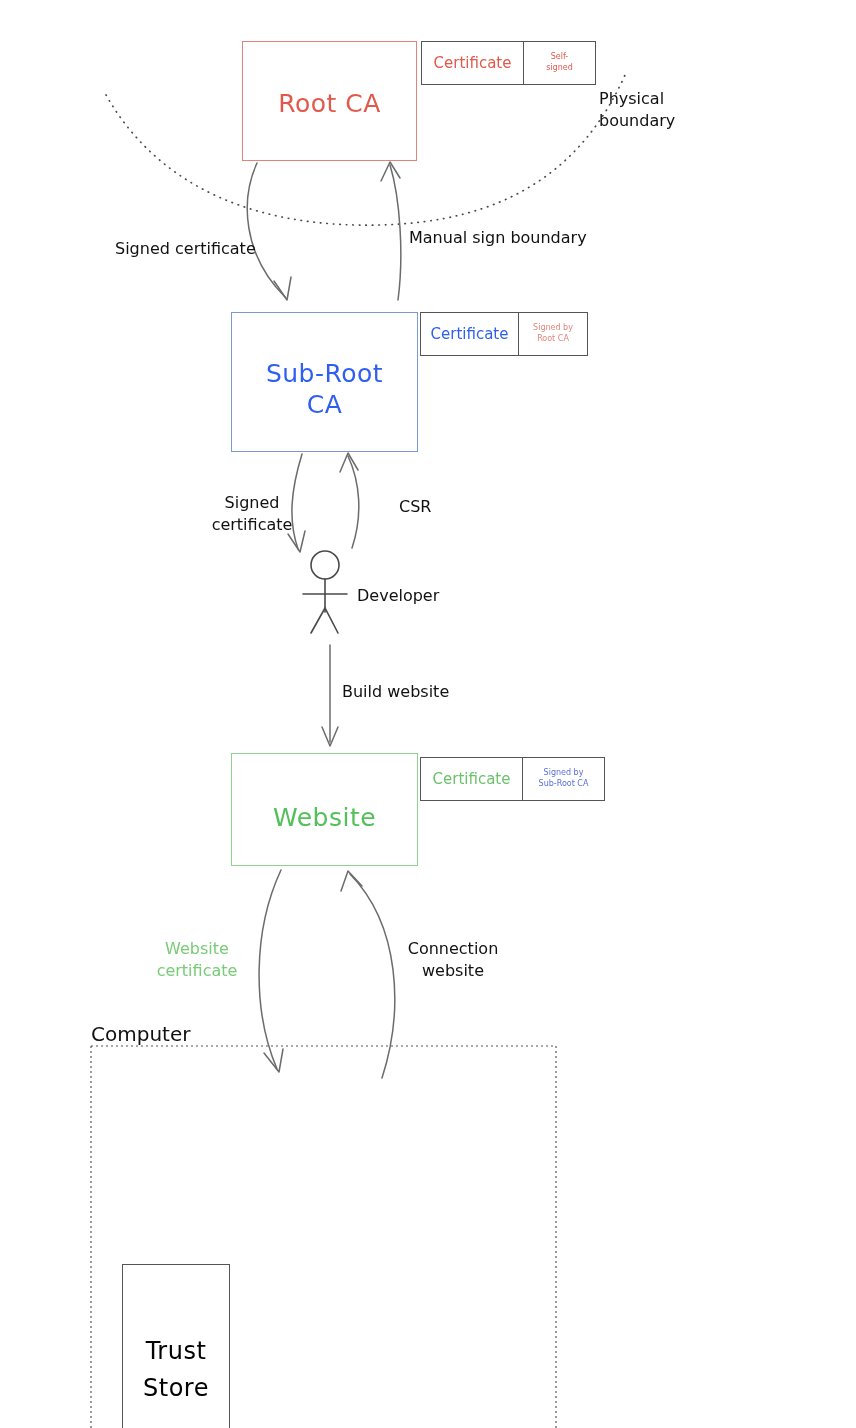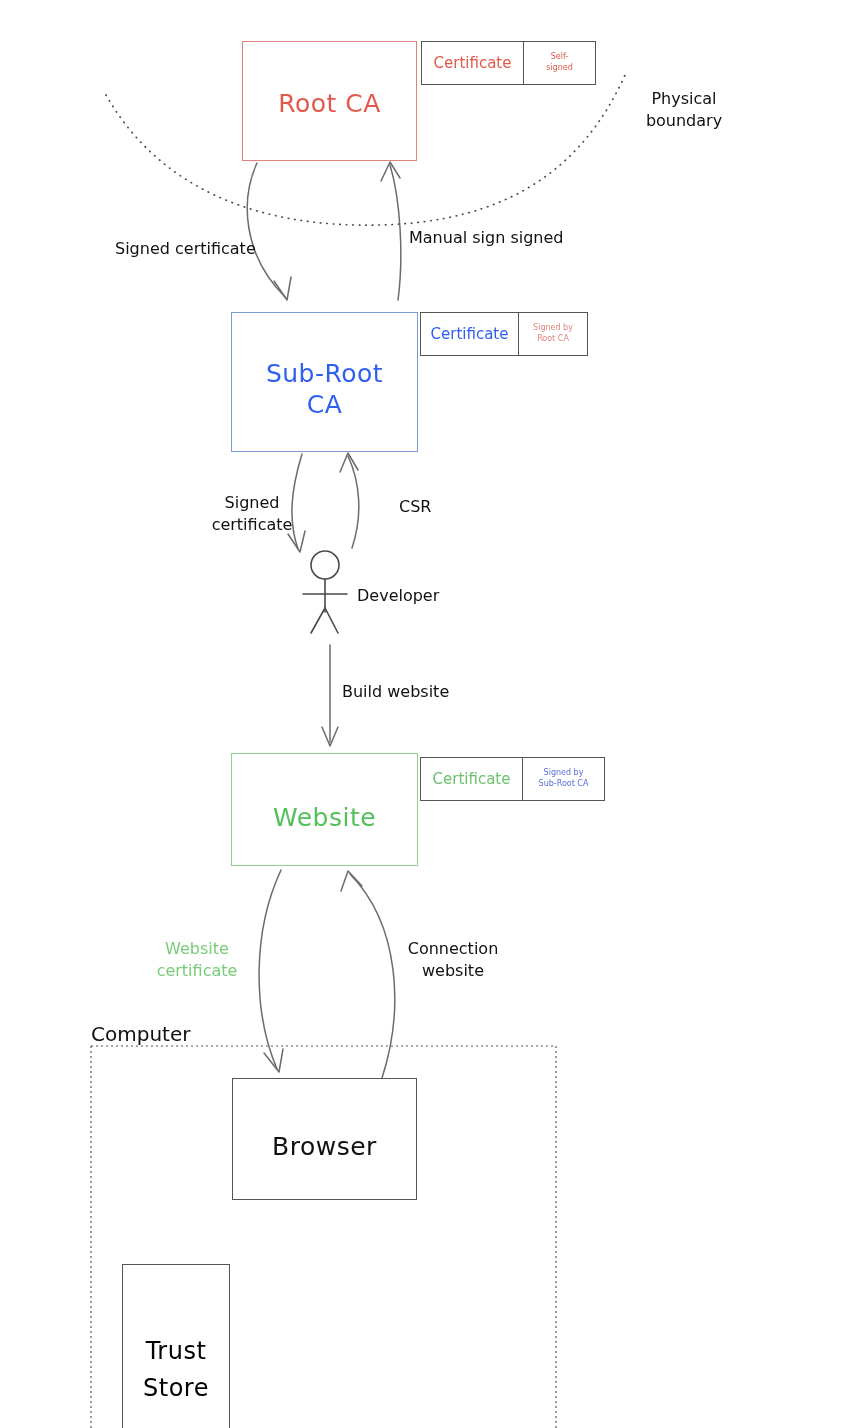--- a/index.html
+++ b/index.html
@@ -58,21 +58,21 @@
   #cert-web{left:420px;top:757px;}
   #cert-web .cell-a{width:103px;}
   #cert-web .cell-b{width:82px;border-left:none;}
   #cert-web .main{color:#6cc26c;}
   #cert-web .sub{color:#5b6fd8;}
 
   
   .ann{position:absolute;font-size:16px;line-height:1.35;color:#111;white-space:pre-line;}
   .ann.green{color:#77cc77;}
 
-  #ann-physical-boundary{left:624px;top:88px;width:120px;text-align:center;}
+  #ann-physical-boundary{left:599px;top:88px;width:120px;text-align:left;}
   #ann-signed-cert-1{left:115px;top:238px;}
   #ann-manual-sign{left:409px;top:227px;}
   #ann-signed-cert-2{left:208px;top:492px;width:88px;text-align:center;}
   #ann-csr{left:399px;top:496px;}
   #ann-developer{left:357px;top:585px;text-align:right;}
   #ann-build-website{left:342px;top:681px;}
   #ann-website-cert{left:152px;top:938px;width:90px;text-align:center;}
   #ann-connection-req{left:403px;top:938px;width:100px;text-align:center;}
   #ann-computer{left:91px;top:1021px;font-size:20px;}
 </style>
@@ -122,23 +122,20 @@
 
   <div class="node" id="sub-root-ca">
     <div class="node-label" style="white-space:pre-line;">Sub-Root
 CA</div>
   </div>
 
   <div class="node" id="website">
     <div class="node-label">Website</div>
   </div>
 
-  <div class="node" id="browser">
-    <div class="node-label">Browser</div>
-  </div>
 
   <div class="node" id="trust-store">
     <div class="node-label" style="white-space:pre-line;">Trust
 Store</div>
   </div>
 
   <div class="cert-strip" id="cert-root">
     <div class="cert-cell main cell-a">Certificate</div>
     <div class="cert-cell sub cell-b" style="white-space:pre-line;">Self-
 signed</div>
@@ -154,21 +151,21 @@
     <div class="cert-cell main cell-a">Certificate</div>
     <div class="cert-cell sub cell-b" style="white-space:pre-line;">Signed by
 Sub-Root CA</div>
   </div>
 
   <div class="ann" id="ann-physical-boundary">Physical
 boundary</div>
 
   <div class="ann" id="ann-signed-cert-1">Signed certificate</div>
 
-  <div class="ann" id="ann-manual-sign">Manual sign signed</div>
+  <div class="ann" id="ann-manual-sign">Manual sign boundary</div>
 
   <div class="ann" id="ann-signed-cert-2">Signed
 certificate</div>
 
   <div class="ann" id="ann-csr">CSR</div>
 
   <div class="ann" id="ann-developer">Developer</div>
 
   <div class="ann" id="ann-build-website">Build website</div>
 

